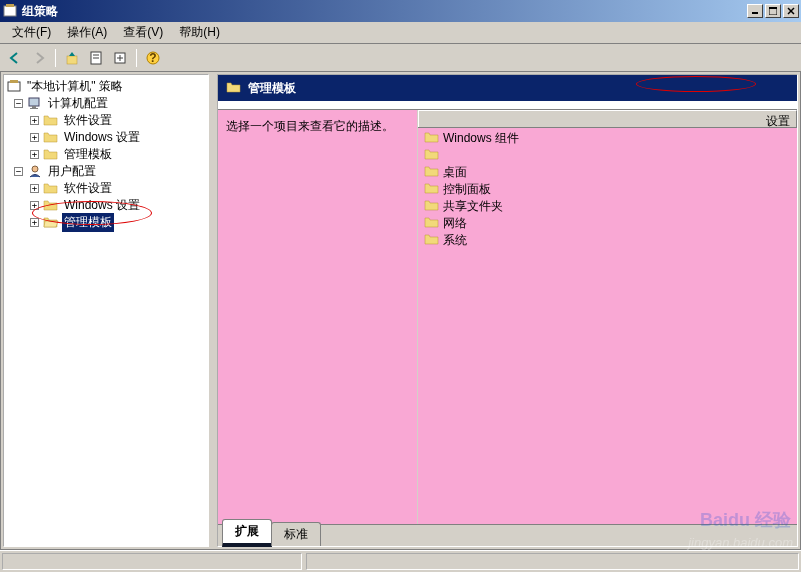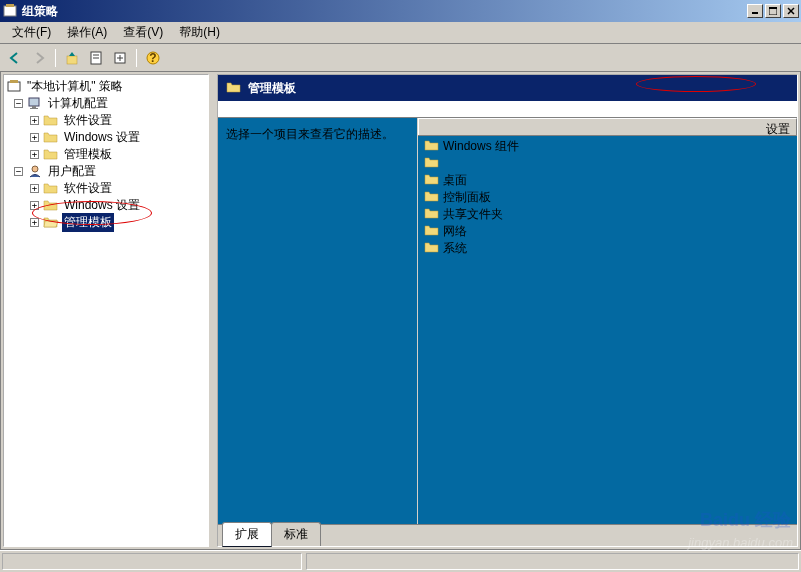--- a/index.html
+++ b/index.html
@@ -29,33 +29,33 @@
 .tree-icon { width: 16px; height: 14px; display: inline-flex; align-items: center; justify-content: center; margin-right: 3px; flex-shrink: 0; }
 .tree-label { padding: 1px 2px; }
 .tree-label.selected { background: #0a246a; color: #fff; }
 
 .tree-ellipse { position: absolute; border: 1px solid #d00; border-radius: 50%; pointer-events: none; }
 
 .splitter { width: 4px; background: #d4d0c8; cursor: col-resize; }
 
 .right-panel { flex: 1; background: #fff; border: 1px inset #fff; margin: 2px; display: flex; flex-direction: column; position: relative; }
 .right-header { background: #0a246a; color: #fff; height: 26px; display: flex; align-items: center; padding: 0 8px; font-weight: bold; gap: 6px; }
-.right-body { flex: 1; display: flex; background: #0369a1; border-top: 1px solid #808080; margin-top: 16px; }
+.right-body { flex: 1; display: flex; background: #f9a8d4; border-top: 1px solid #808080; margin-top: 8px; }
 .desc-panel { width: 200px; padding: 8px; border-right: 1px solid #d4d0c8; }
 .list-panel { flex: 1; position: relative; overflow-x: scroll; overflow-y: auto; }
 .list-header { background: #d4d0c8; border-bottom: 1px solid #808080; height: 18px; display: flex; text-align: right; }
 .list-header-cell { padding: 2px 6px; border-right: 1px solid #808080; border-top: 1px solid #fff; border-left: 1px solid #fff; flex: 1; cursor: pointer; }
 .list-body { padding: 2px; }
 .list-item { display: flex; align-items: flex-start; height: 17px; padding: 0 4px; cursor: pointer; }
 .list-item-icon { width: 16px; height: 14px; margin-right: 3px; display: inline-flex; }
 .list-ellipse { position: absolute; border: 1px solid #d00; border-radius: 50%; pointer-events: none; left: 418px; top: 1px; width: 120px; height: 16px; }
 
 .right-tabs { height: 22px; background: #d4d0c8; display: flex; align-items: flex-end; padding-left: 4px; border-top: 1px solid #808080; }
 .right-tab { padding: 3px 12px; background: #d4d0c8; border: 1px solid #808080; border-bottom: none; border-top-left-radius: 3px; border-top-right-radius: 3px; cursor: pointer; margin-right: -1px; position: relative; }
-.right-tab.active { background: #fff; border-bottom: 1px solid #0f172a; margin-bottom: -1px; }
+.right-tab.active { background: #fff; border-bottom: 4px solid #0f172a; margin-bottom: -1px; font-weight: bold; }
 
 .statusbar { height: 22px; background: #d4d0c8; border-top: 1px solid #fff; display: flex; }
 .status-cell { border: 1px inset #fff; margin: 2px; flex: 1; }
 .status-cell:first-child { max-width: 300px; }
 
 .folder-icon { fill: #f2d97a; stroke: #b89430; stroke-width: 0.5; }
 
 .watermark { position: absolute; right: 8px; bottom: 22px; color: #fff; opacity: 0.3; font-size: 13px; font-style: italic; pointer-events: none; z-index: 100; }
 .watermark-logo { position: absolute; right: 10px; bottom: 40px; color: #1d4ed8; opacity: 0.25; font-size: 18px; font-weight: bold; pointer-events: none; z-index: 100; }
 </style>

